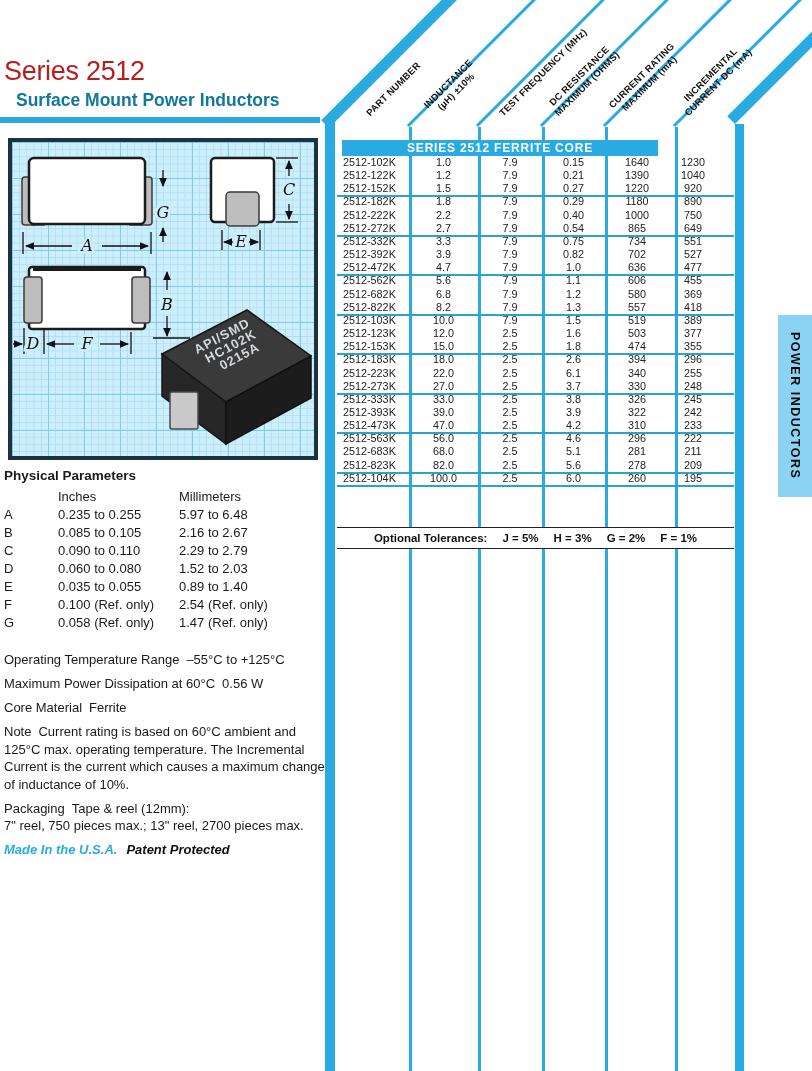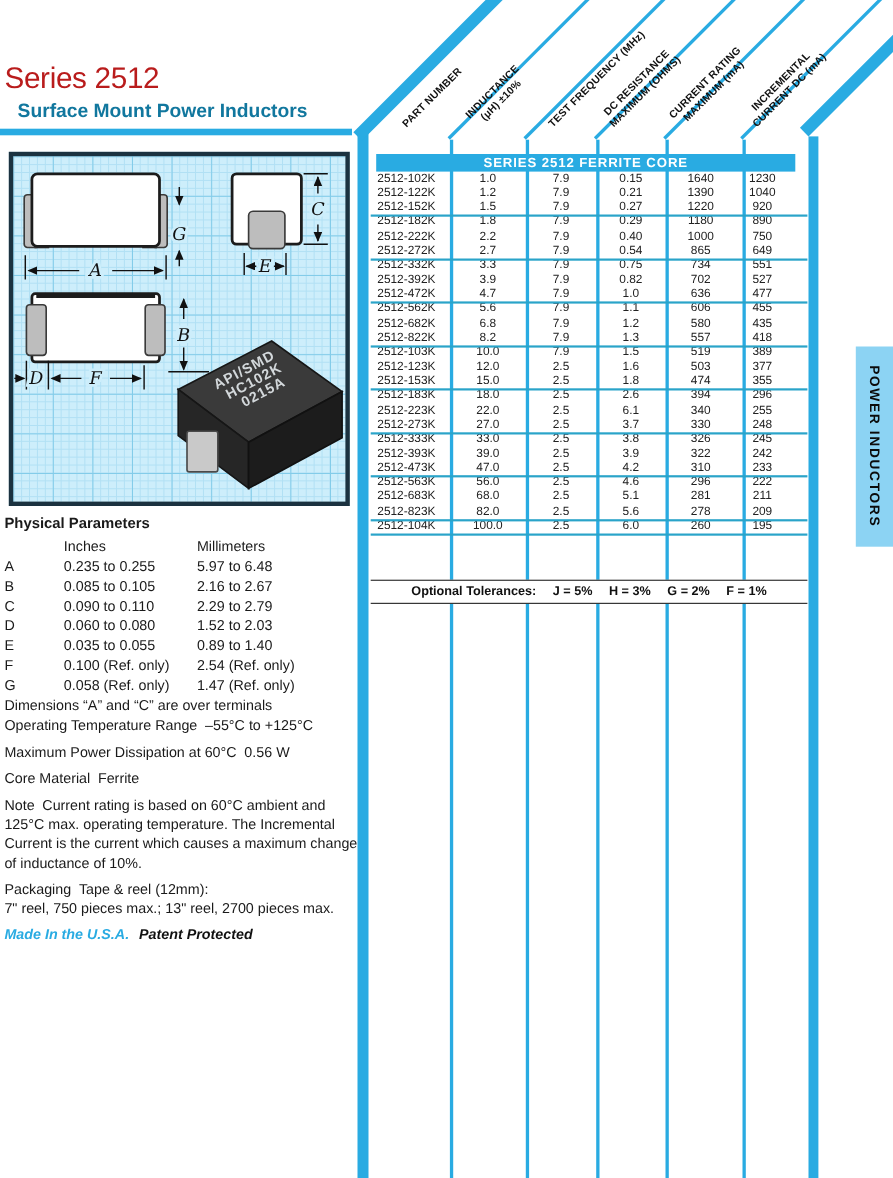--- a/index.html
+++ b/index.html
@@ -18,21 +18,21 @@
   .diag{position:absolute;transform-origin:0 100%;transform:rotate(-45deg);background:#29abe2;}
   .diag.thin{top:124px;height:3px;width:190px;}
   .diag.thickL{left:329px;top:117px;height:11px;width:215px;}
   .diag.thickR{left:735px;top:113px;height:11px;width:160px;}
 
   .hanchor{position:absolute;top:118px;width:0;height:0;}
   .hlabel{position:absolute;left:0;bottom:0;transform-origin:0 100%;transform:rotate(-45deg);
           white-space:pre-line;font-weight:bold;font-size:9.5px;line-height:10.5px;
           letter-spacing:.2px;width:max-content;text-align:center;color:#111;}
 
-  .banner{position:absolute;left:342px;top:140px;width:381px;height:16px;background:#29abe2;
+  .banner{position:absolute;left:342px;top:140px;width:316px;height:16px;background:#29abe2;
           color:#fff;font-weight:bold;font-size:12px;letter-spacing:.8px;text-align:center;line-height:16px;}
 
   .tbody{position:absolute;left:342px;top:156px;width:381px;}
   .trow{display:flex;height:13.16px;font-size:10.8px;line-height:13.3px;color:#222;}
   .tc{display:block;}
   .tc0{width:67px;text-align:left;padding-left:1px;box-sizing:border-box;}
   .tc1{width:69px;text-align:center;}
   .tc2{width:64px;text-align:center;}
   .tc3{width:63px;text-align:center;}
   .tc4{width:64px;text-align:center;}
@@ -213,21 +213,21 @@
         <span class="tc tc3">1.1</span>
         <span class="tc tc4">606</span>
         <span class="tc tc5">455</span>
       </div>
       <div class="trow">
         <span class="tc tc0">2512-682K</span>
         <span class="tc tc1">6.8</span>
         <span class="tc tc2">7.9</span>
         <span class="tc tc3">1.2</span>
         <span class="tc tc4">580</span>
-        <span class="tc tc5">435</span>
+        <span class="tc tc5">369</span>
       </div>
       <div class="trow">
         <span class="tc tc0">2512-822K</span>
         <span class="tc tc1">8.2</span>
         <span class="tc tc2">7.9</span>
         <span class="tc tc3">1.3</span>
         <span class="tc tc4">557</span>
         <span class="tc tc5">418</span>
       </div>
       <div class="trow">
@@ -470,21 +470,20 @@
           <span class="phys-dim">F</span>
           <span class="phys-in">0.100 (Ref. only)</span>
           <span>2.54 (Ref. only)</span>
         </div>
         <div class="phys-row">
           <span class="phys-dim">G</span>
           <span class="phys-in">0.058 (Ref. only)</span>
           <span>1.47 (Ref. only)</span>
         </div>
       </div>
-    <div class="phys-note">Dimensions “A” and “C” are over terminals</div>
   </div>
 
   <div class="specs">
     <div class="spec">
       <span class="lbl">Operating Temperature Range</span><span>–55°C to +125°C</span>
     </div>
     <div class="spec">
       <span class="lbl">Maximum Power Dissipation at 60°C</span><span>0.56 W</span>
     </div>
     <div class="spec">

